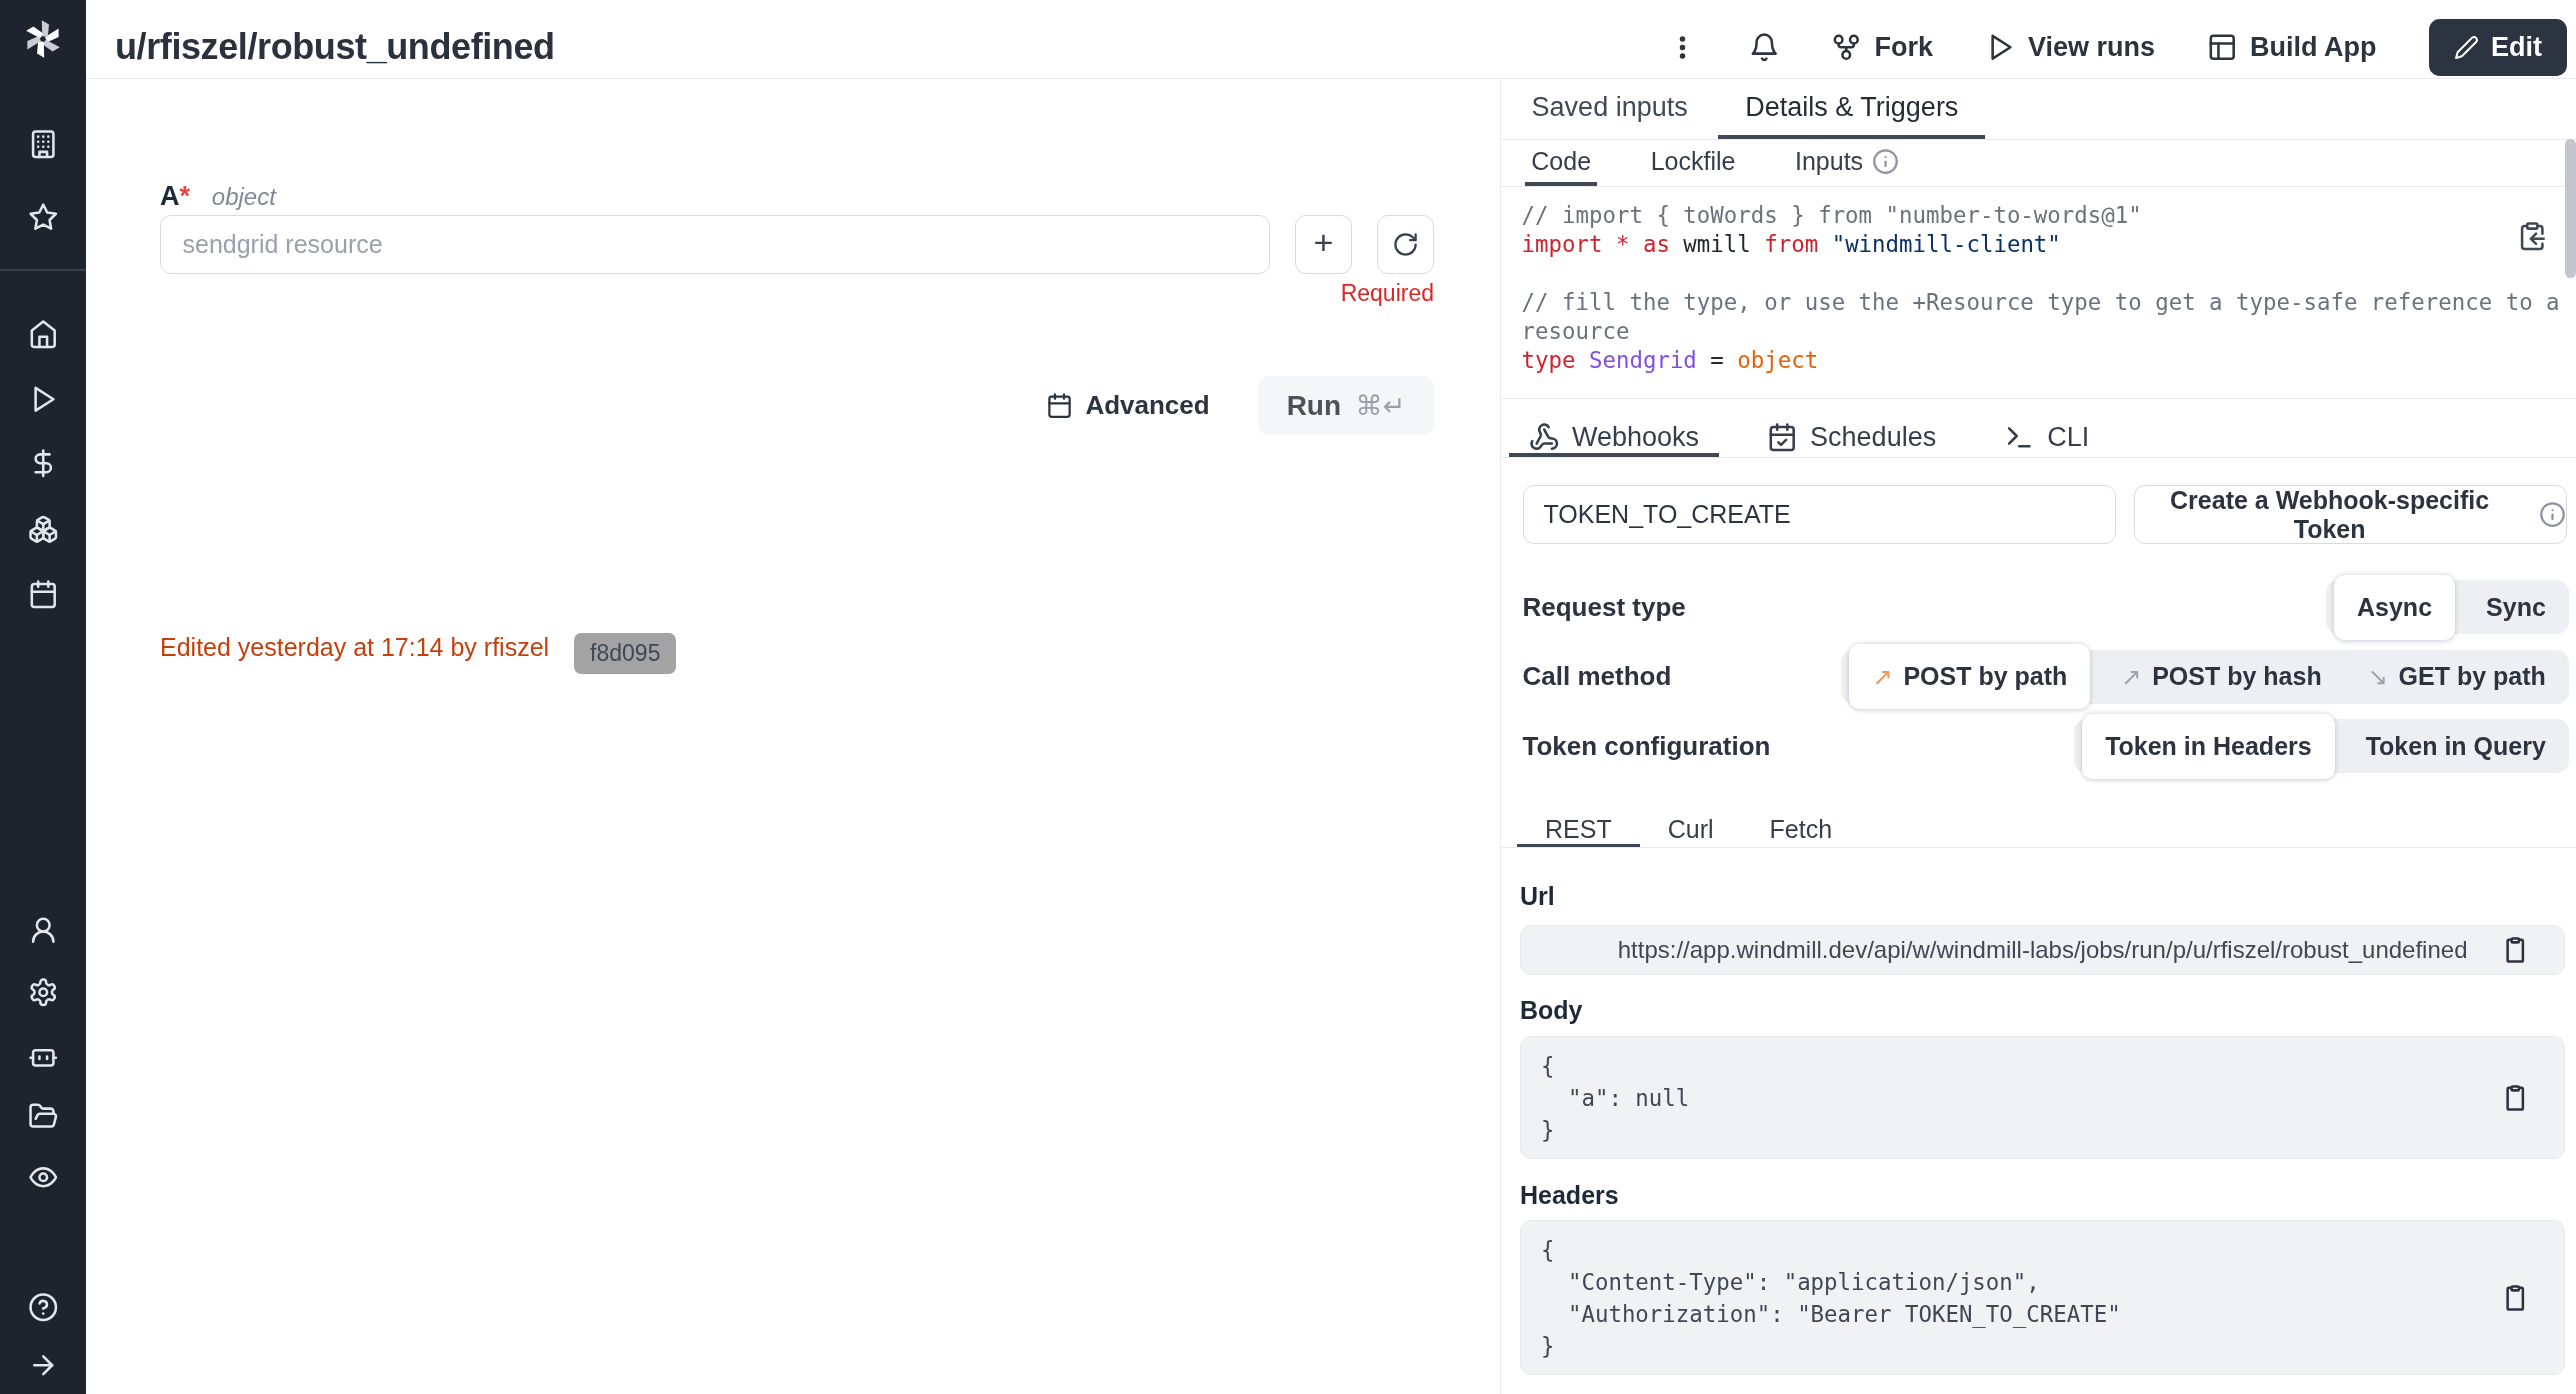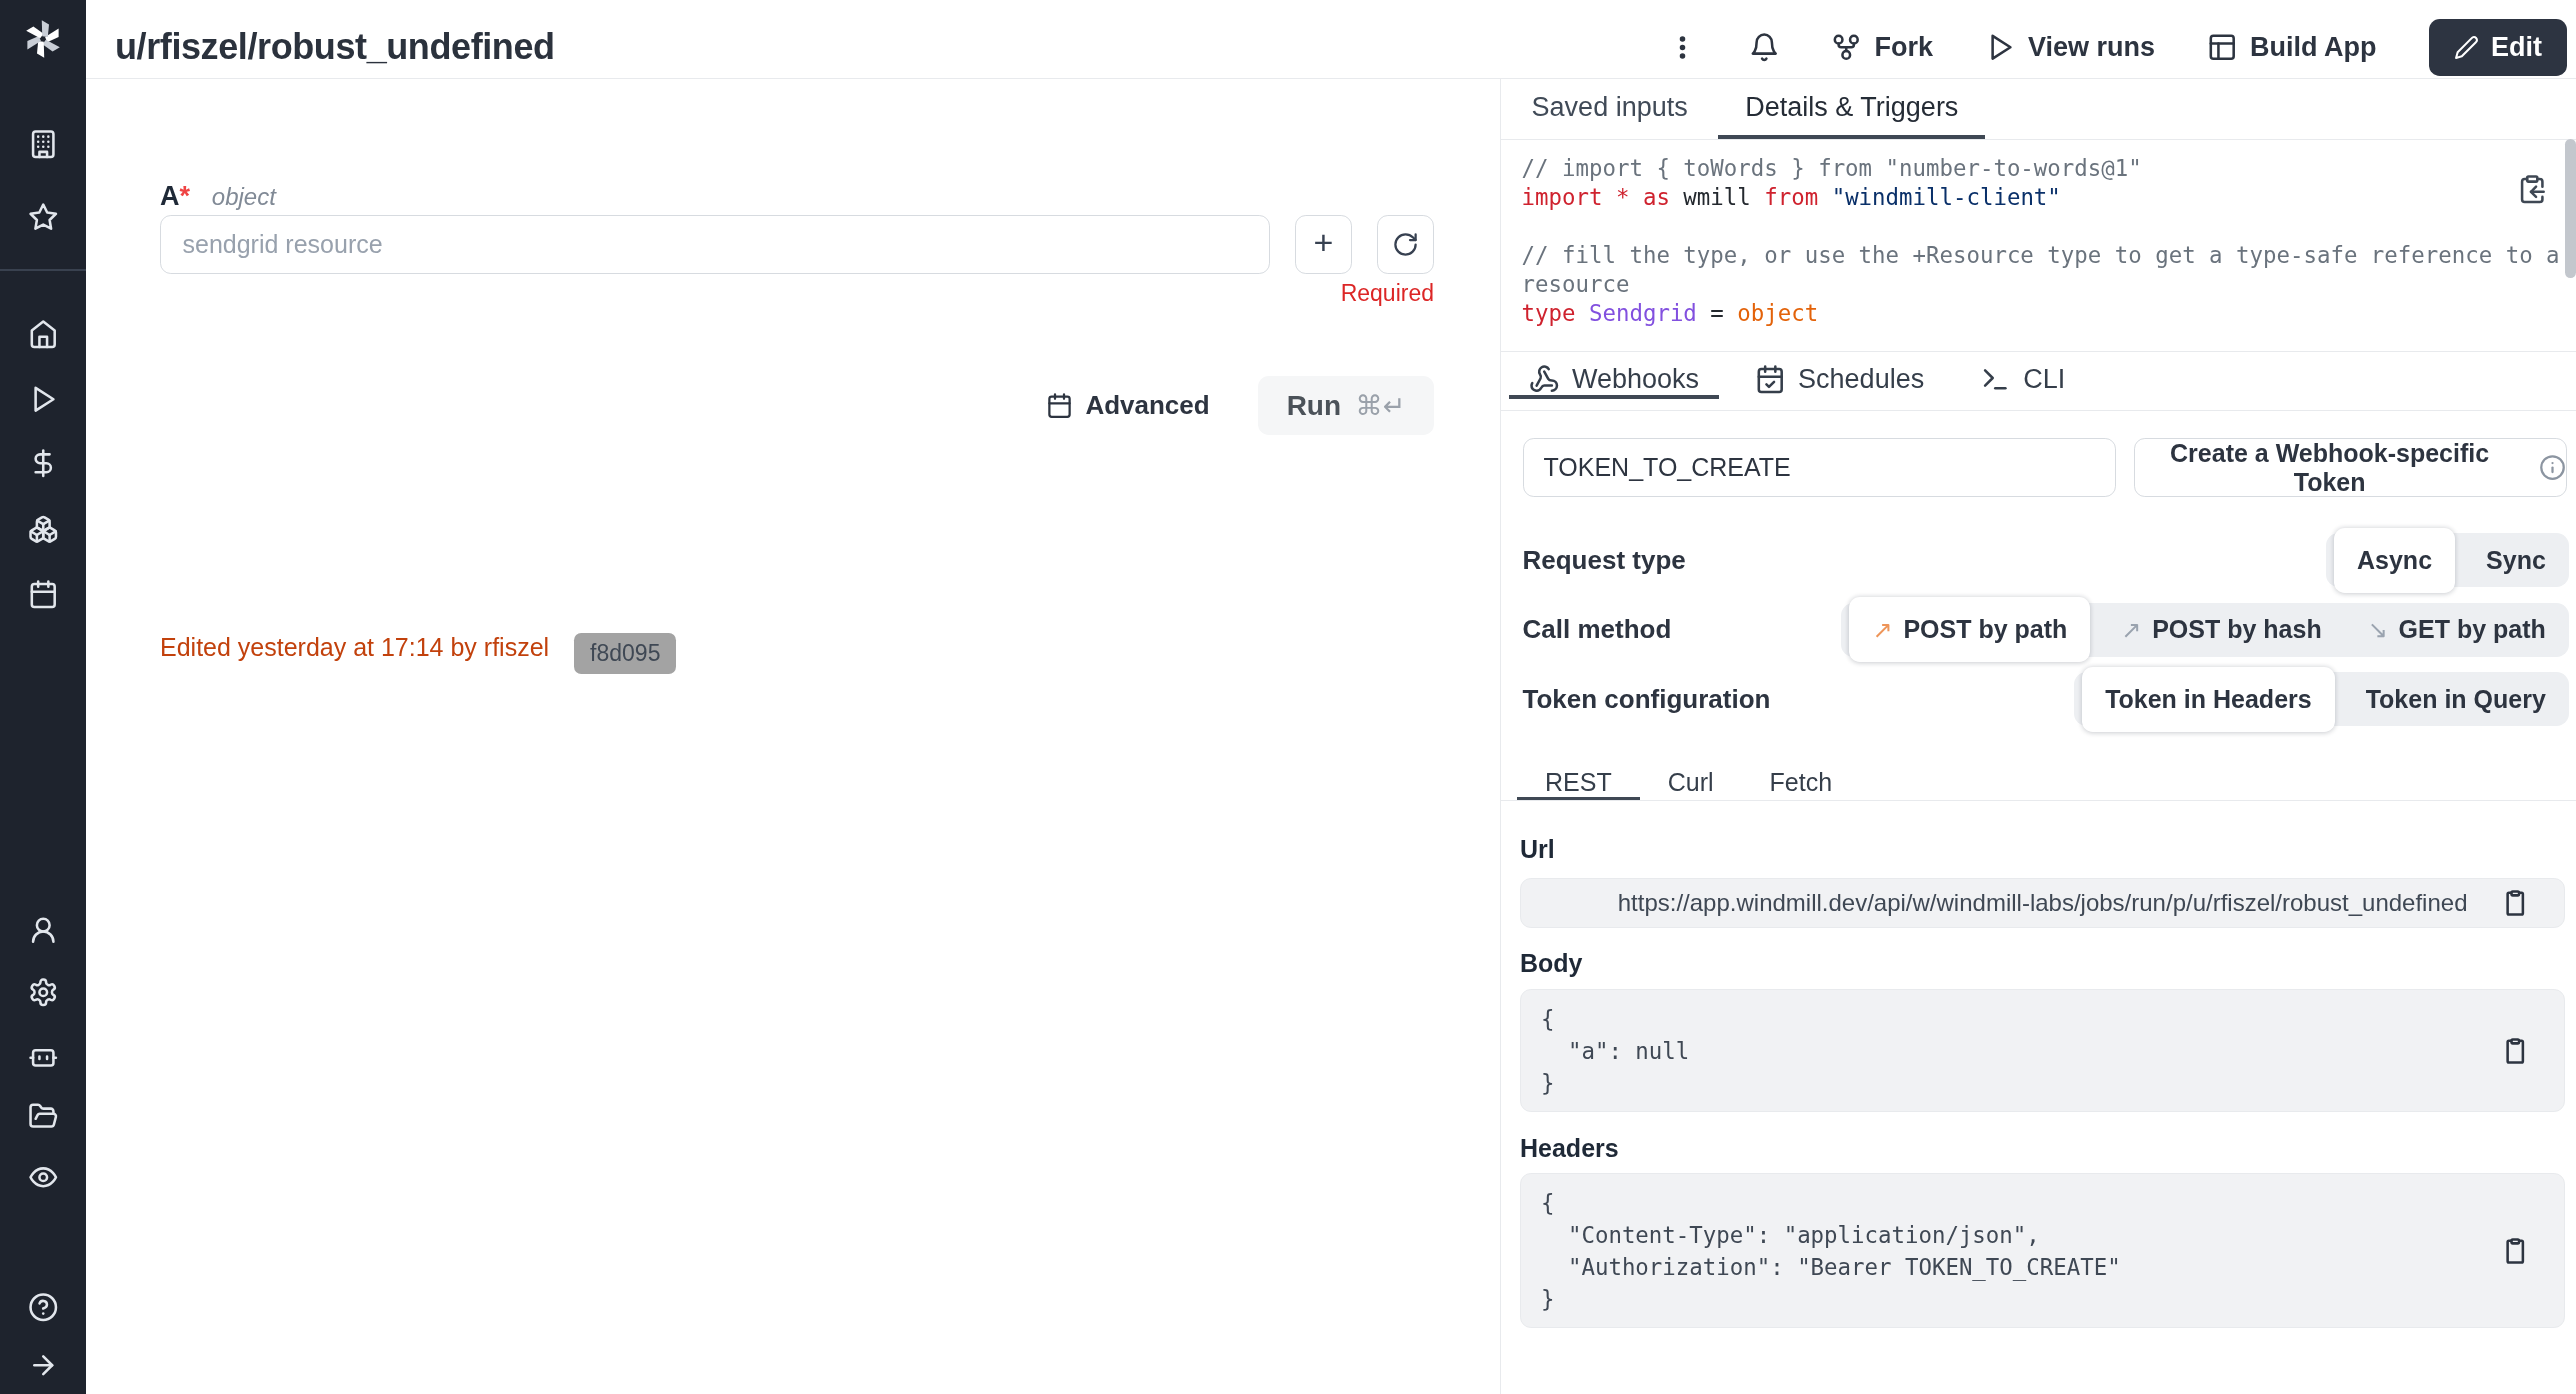--- a/index.html
+++ b/index.html
@@ -68,21 +68,21 @@
   .info-ic { color:#8c95a1; }
 
   #code-wrap { position:relative; height:212px; padding:14.3px 36px 0 20.6px; overflow:hidden; }
   #code-content { font-family:"DejaVu Sans Mono",monospace; font-size:22.4px; line-height:29px; white-space:pre; }
   .tok-comment{color:#6a737d} .tok-kw{color:#cf222e} .tok-str{color:#0a3069}
   .tok-type{color:#8250df} .tok-orange{color:#e36209} .tok-plain{color:#24292f}
   #code-copy { position:absolute; right:29px; top:34px; color:#3f4854; cursor:pointer; }
   #panel-scrollbar { position:absolute; right:0; top:60px; width:10.8px; height:139px;
     background:#c3c7cd; border-radius:5.4px; cursor:grab; }
 
-  #trigger-tabs { height:59px; display:flex; align-items:center; padding-left:8px; gap:16px; }
+  #trigger-tabs { height:59px; display:flex; align-items:flex-end; padding-left:8px; gap:28px; }
   .trig-tab { display:flex; align-items:center; gap:12.5px; padding:0 20px; font-size:27px;
     font-weight:500; color:#353e4a; cursor:pointer; border-bottom:4.5px solid transparent; }
   .trig-tab.active { border-bottom-color:#3f4854; }
 
   #token-row { margin:27px 9px 0 21.5px; display:flex; gap:18px; }
   #token-input { flex:0 0 593px; height:59px; border:1.8px solid #d7dbe0; border-radius:10.8px;
     padding:0 20px; font-size:25px; font-family:"Liberation Sans",sans-serif; color:#2d3440; outline:none; }
   #create-token-btn { flex:1; height:59px; background:#fff; border:1.8px solid #d7dbe0; border-radius:10.8px;
     display:flex; align-items:center; justify-content:center; gap:14.3px; font-size:25px; font-weight:700;
     color:#2d3440; cursor:pointer; }
@@ -325,20 +325,34 @@
     <span id="hash-badge">f8d095</span>
   </div>
 </main>
 
 <section id="panel">
   <div id="p-tabs" class="p-row-border">
     <div class="p-tab">Saved inputs</div>
     <div class="p-tab active">Details &amp; Triggers</div>
   </div>
 
+  <div id="p-subtabs" class="p-row-border">
+    <div class="p-subtab active">Code</div>
+    <div class="p-subtab">Lockfile</div>
+    <div class="p-subtab">
+      <span>Inputs</span>
+      <span class="info-ic">
+          <svg class="ic" viewBox="0 0 24 24" width="27" height="27">
+            <circle cx="12" cy="12" r="10"></circle>
+            <path d="M12 16v-4"></path>
+            <path d="M12 8h.01"></path>
+          </svg>
+        </span>
+    </div>
+  </div>
 
   <div id="code-wrap" class="p-row-border">
     <div id="code-content"><div class="code-line"><span class="tok-comment">// import { toWords } from "number-to-words@1"</span></div><div class="code-line"><span class="tok-kw">import * as </span><span class="tok-plain">wmill</span><span class="tok-kw"> from </span><span class="tok-str">"windmill-client"</span></div><div class="code-line">&nbsp;</div><div class="code-line"><span class="tok-comment">// fill the type, or use the +Resource type to get a type-safe reference to a</span></div><div class="code-line"><span class="tok-comment">resource</span></div><div class="code-line"><span class="tok-kw">type </span><span class="tok-type">Sendgrid</span><span class="tok-plain"> = </span><span class="tok-orange">object</span></div></div>
     <span id="code-copy">
       <svg class="ic" viewBox="0 0 24 24" width="30.5" height="30.5">
           <rect x="8" y="2" width="8" height="4" rx="1"></rect>
           <path d="M8 4H6a2 2 0 0 0-2 2v14a2 2 0 0 0 2 2h12a2 2 0 0 0 2-2v-2"></path>
           <path d="M16 4h2a2 2 0 0 1 2 2v4"></path>
           <path d="M21 14H11"></path>
           <path d="m15 10-4 4 4 4"></path>

